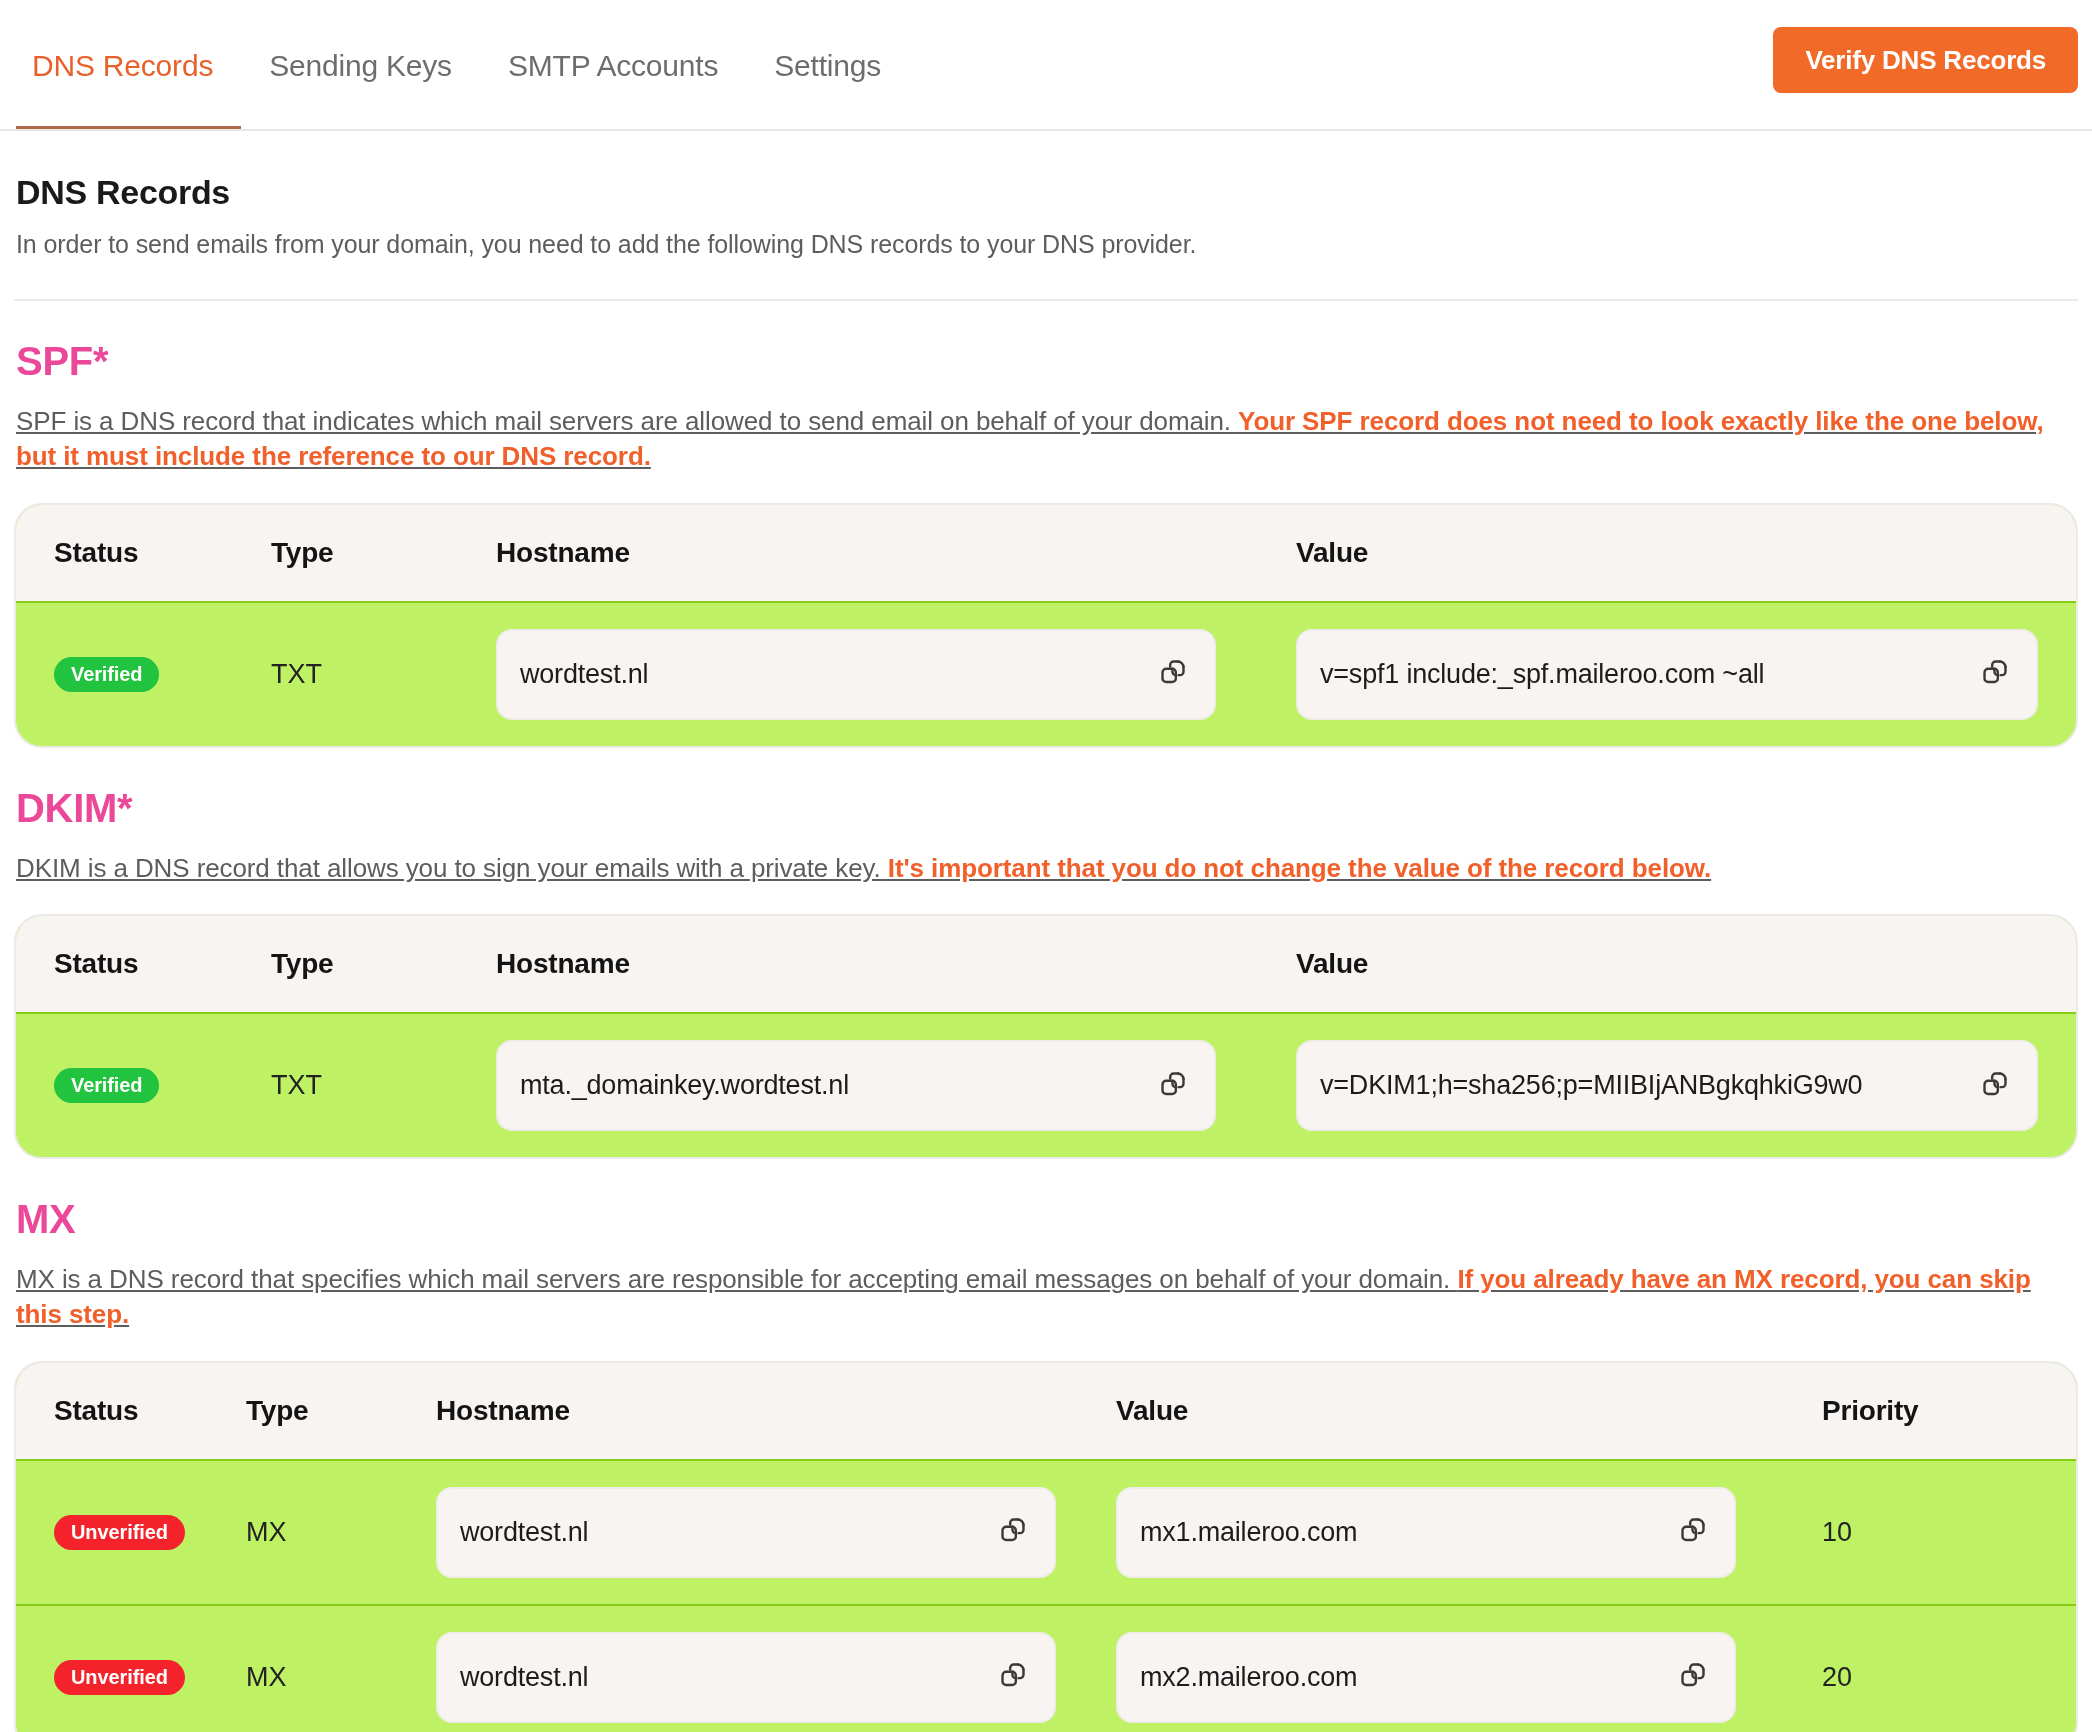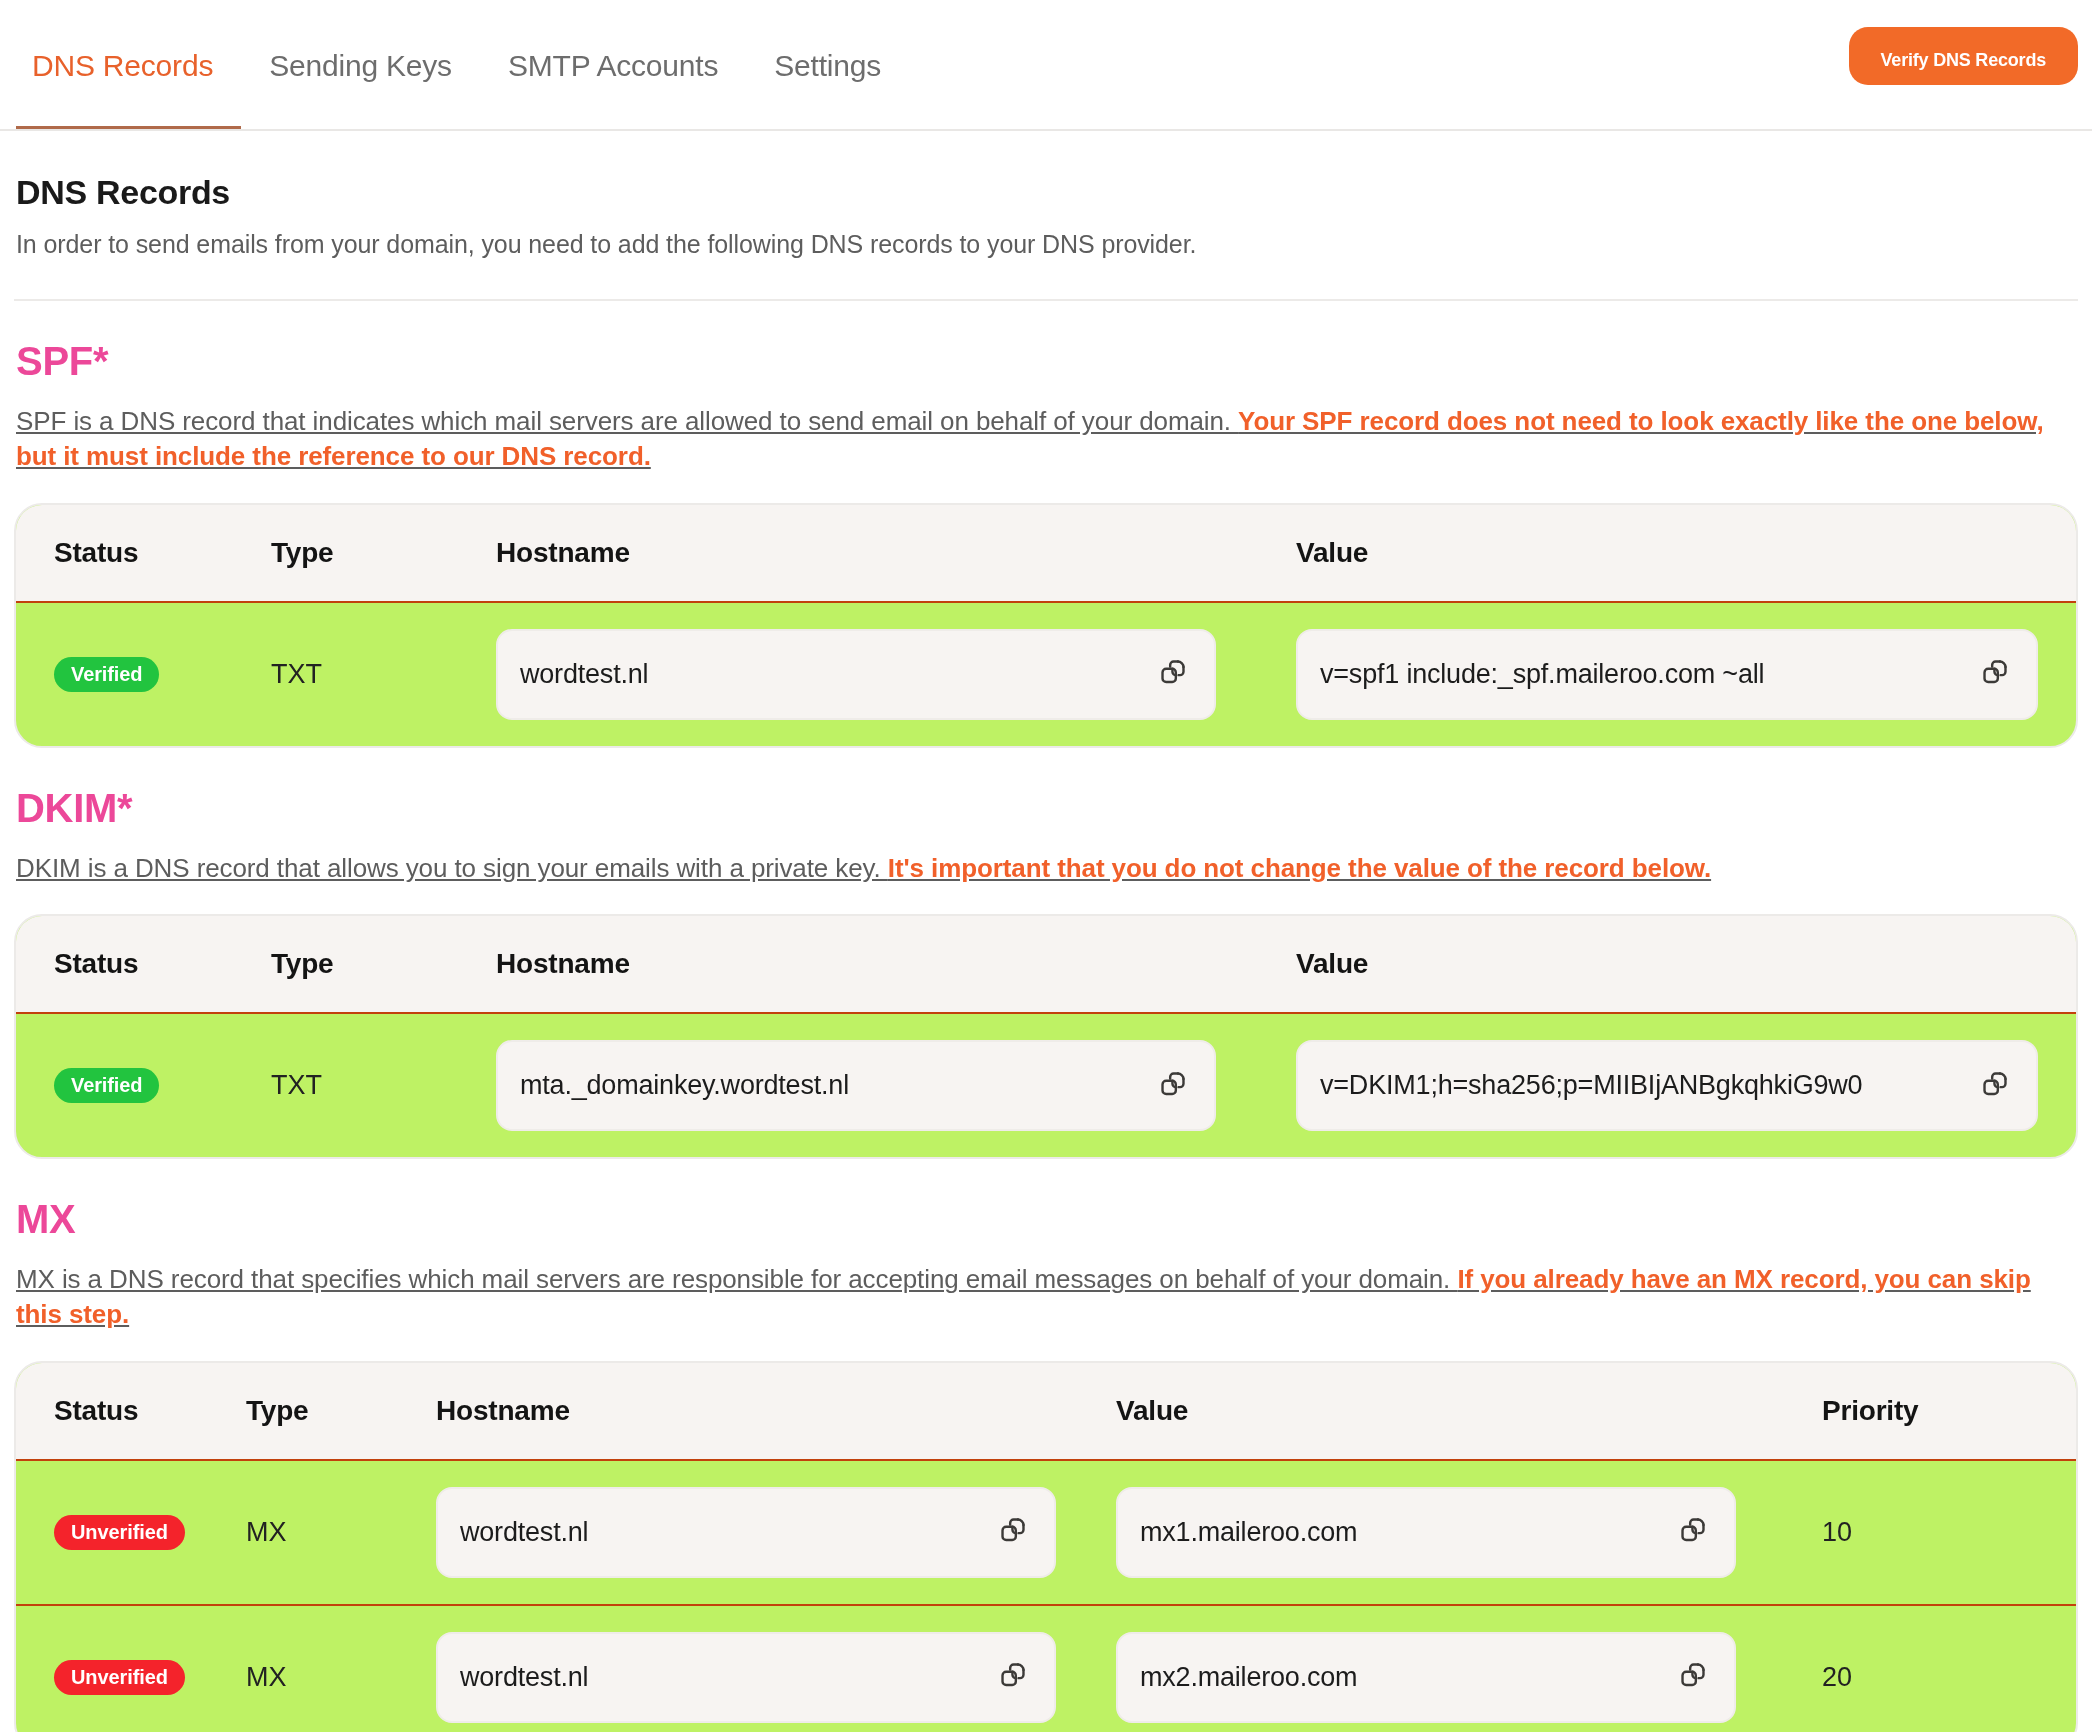--- a/index.html
+++ b/index.html
@@ -58,27 +58,27 @@
     bottom: 0;
     height: 2px;
     background: #e9e7e5;
   }
   .verify-btn {
     position: absolute;
     right: 14px;
     top: 27px;
     background: #f26a28;
     color: #ffffff;
-    font-size: 18px;
+    font-size: 26px;
     font-weight: bold;
     letter-spacing: -0.2px;
     border: none;
-    border-radius: 19px;
+    border-radius: 8px;
     padding: 0 32px;
-    height: 58px;
+    height: 66px;
     line-height: 66px;
     cursor: pointer;
     font-family: "Liberation Sans", sans-serif;
   }
 
   
   .content { padding: 0 14px; }
 
   .page-title {
     font-size: 34px;
@@ -131,21 +131,21 @@
   }
   table.dns thead tr { background: #f7f4f2; }
   table.dns th {
     text-align: left;
     font-size: 28px;
     font-weight: bold;
     color: #141414;
     padding: 32px 0 32px 0;
     letter-spacing: -0.2px;
   }
-  table.dns tbody tr { border-top: 2px solid #c2410c; }
+  table.dns tbody tr { border-top: 2px solid #84cc16; }
   table.dns td {
     padding: 26px 0 26px 0;
     font-size: 27px;
     color: #222222;
     vertical-align: middle;
   }
 
   
   .col-status-a { width: 255px; padding-left: 38px !important; }
   .col-type-a   { width: 225px; }

